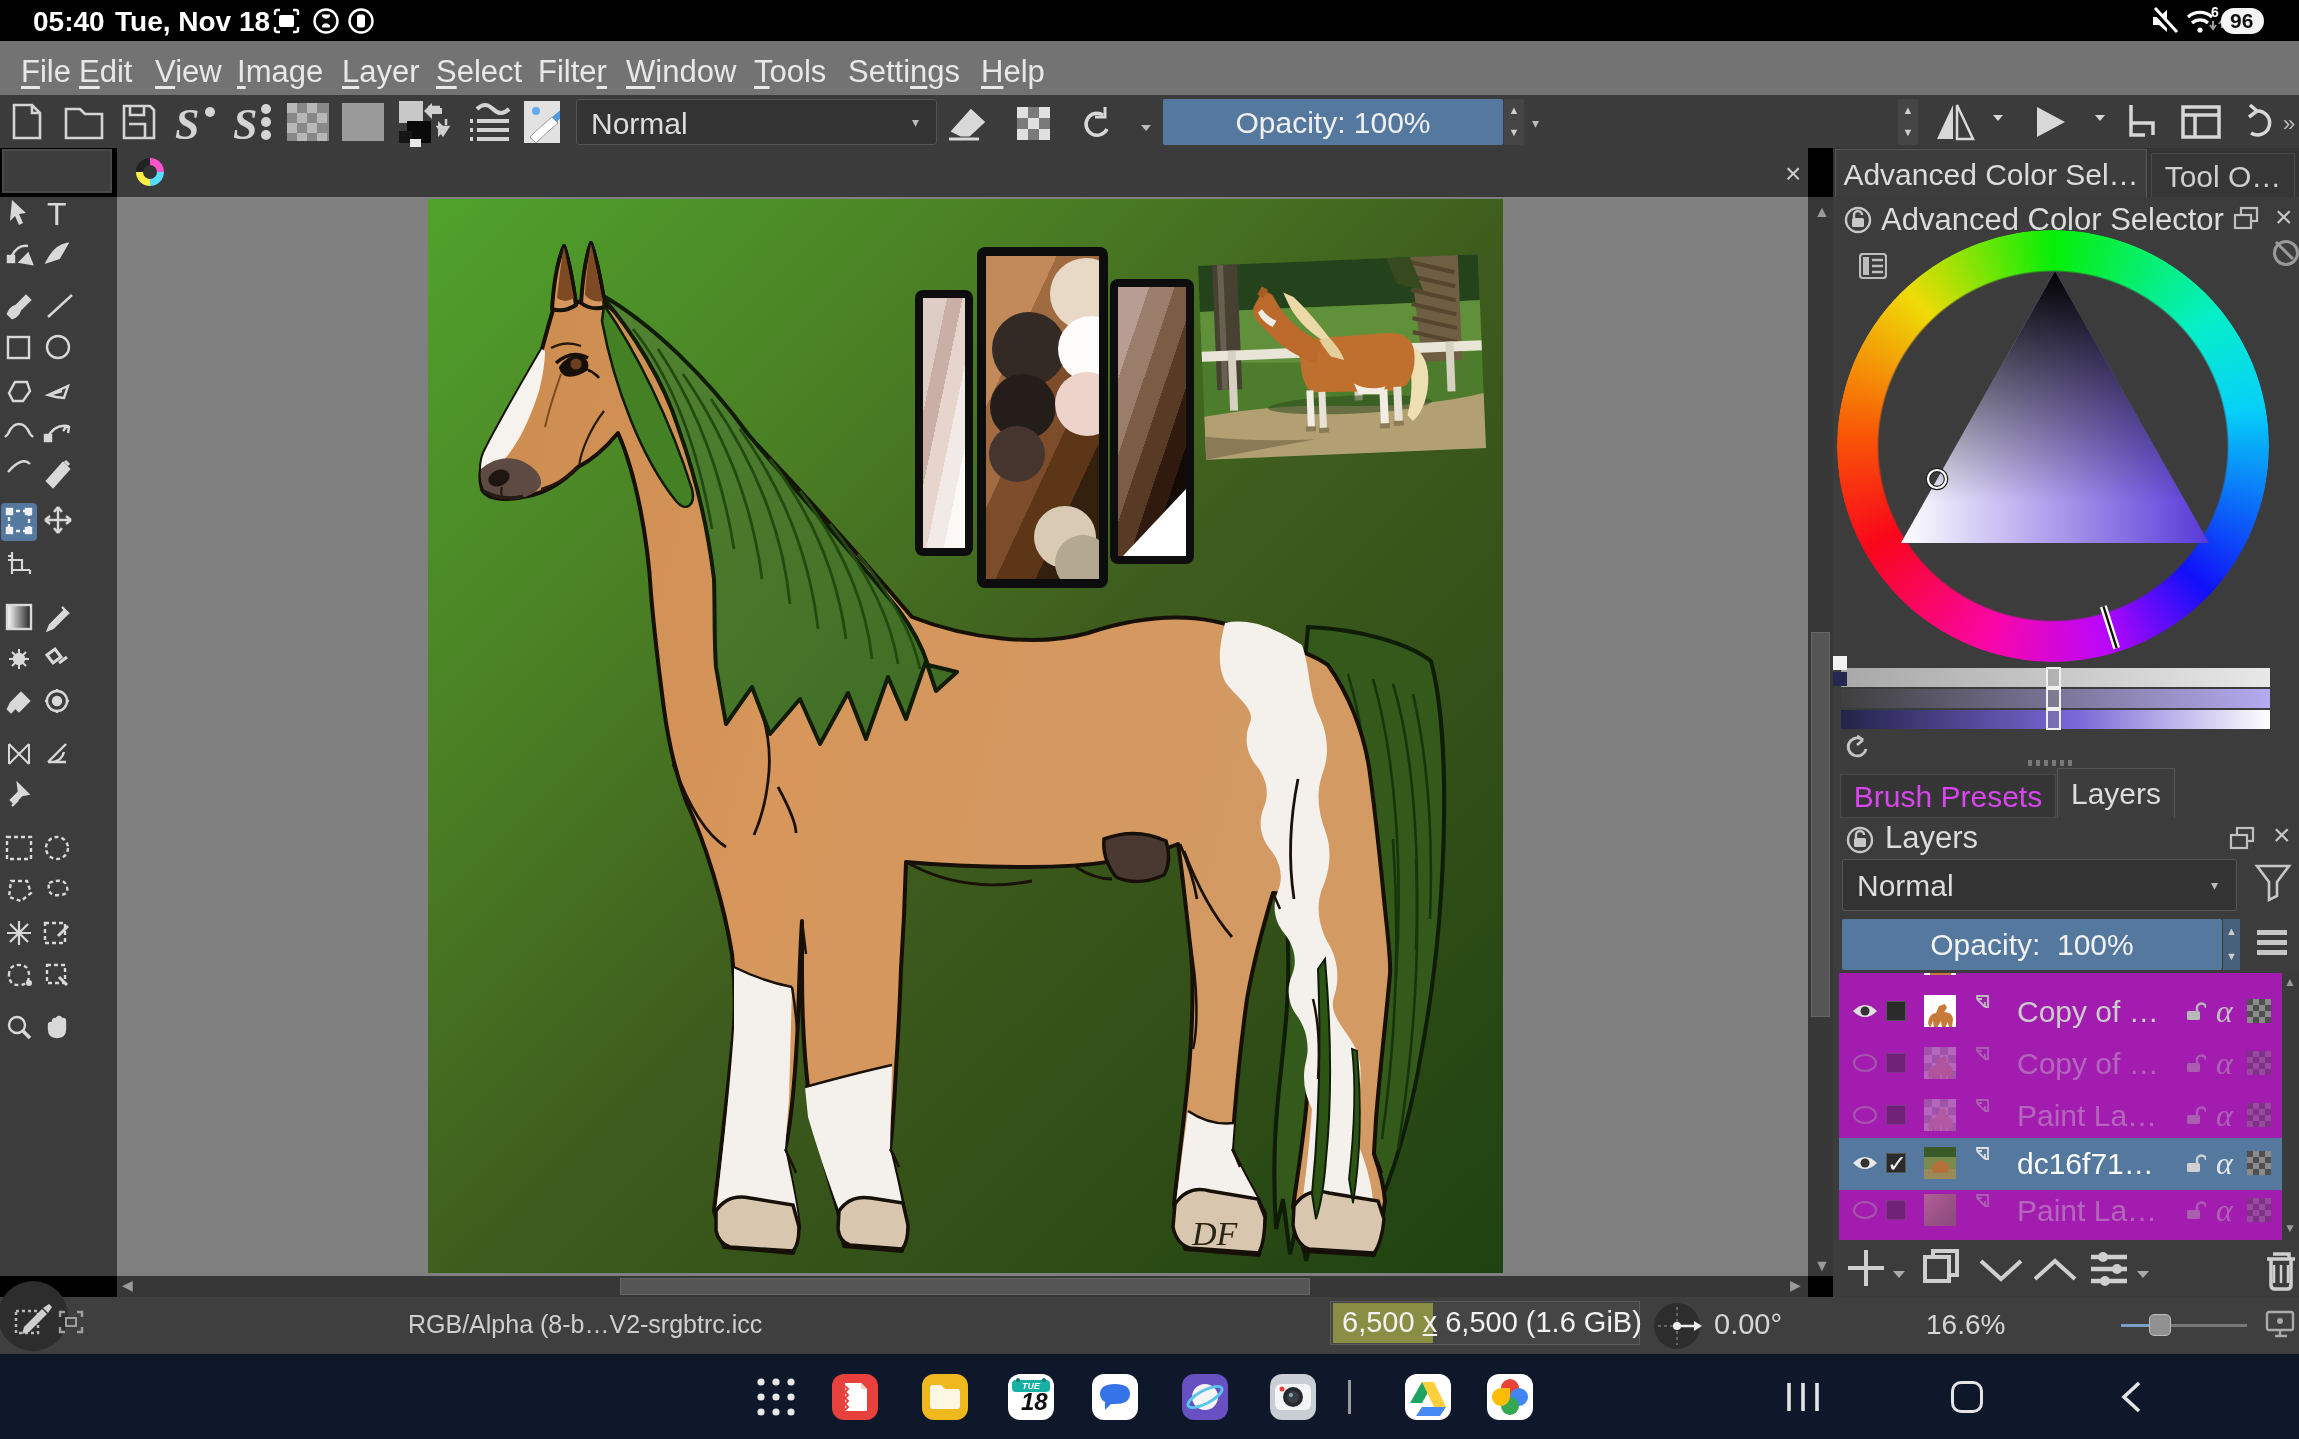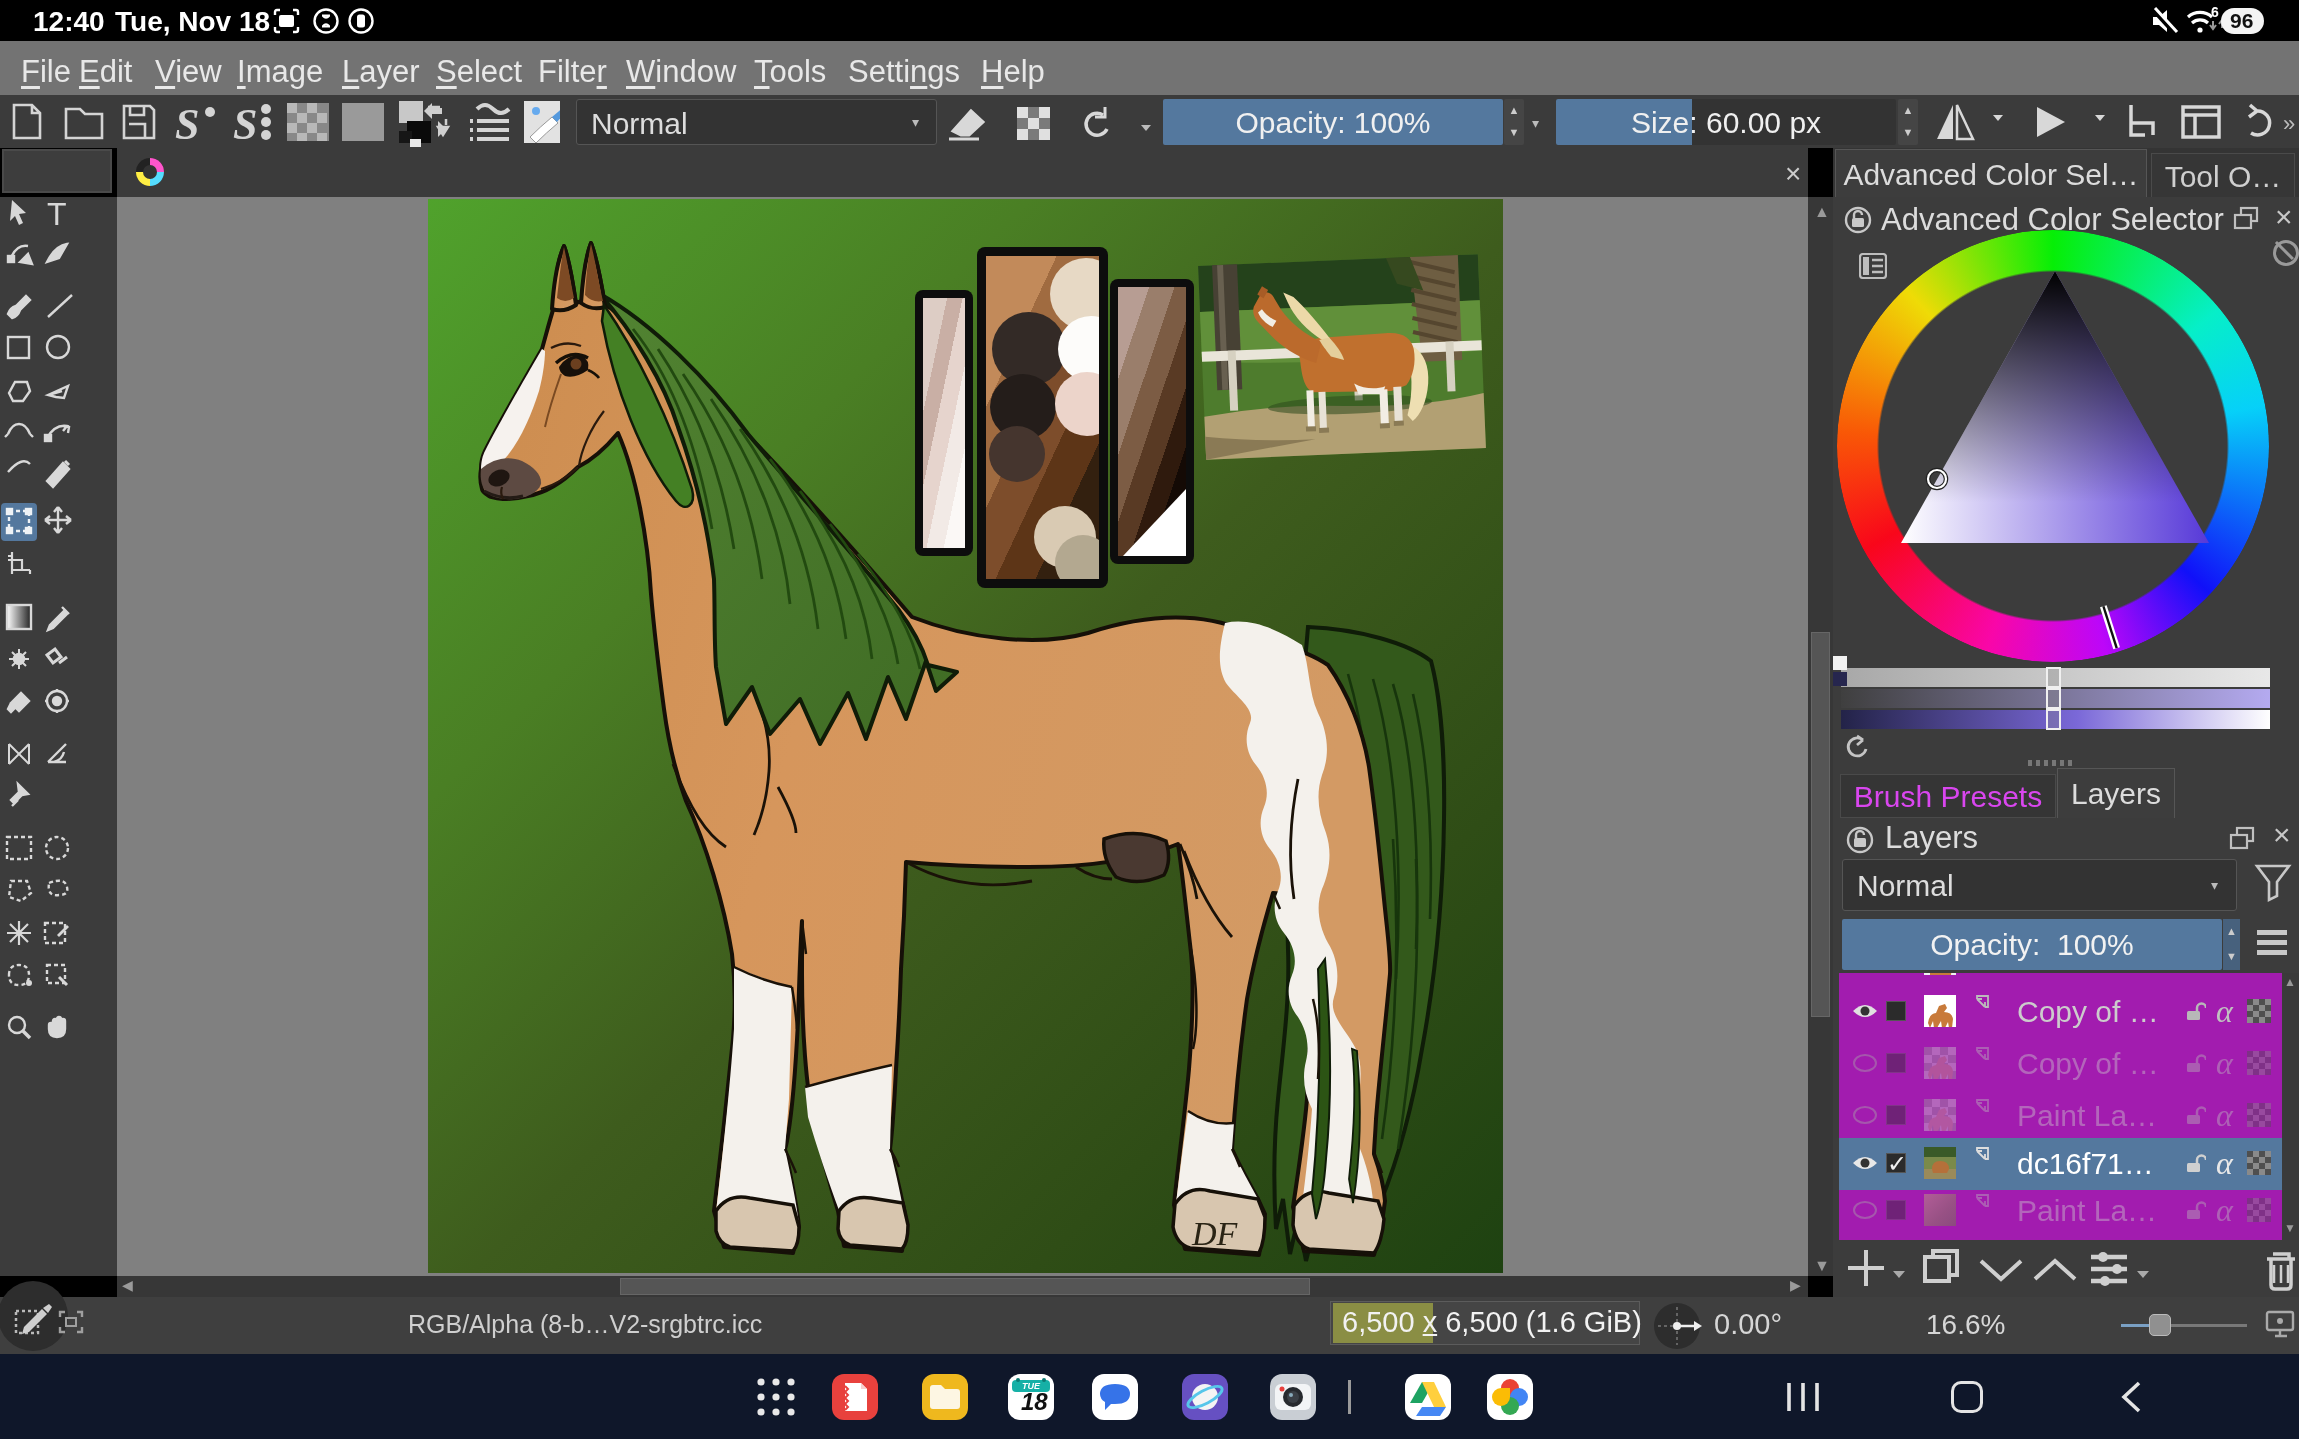--- a/index.html
+++ b/index.html
@@ -27,21 +27,21 @@
 .lthumb svg { width:32px; height:32px; display:block; }
 .lsq { position:absolute; left:136px; top:8px; width:16px; height:16px; }
 .ltext { position:absolute; left:178px; top:9px; font-size:30px; color:#cccccc; }
 .llock { position:absolute; left:345px; top:15px; width:22px; height:22px; }
 .lalpha { position:absolute; left:377px; top:7px; font-size:32px; color:#c0c0c0; font-style:italic; font-family:"Liberation Serif",serif; }
 .lchker { position:absolute; left:408px; top:13px; width:24px; height:24px; background:repeating-conic-gradient(#8a8a8a 0 25%,#4f4f4f 0 50%) 0 0/12px 12px; }
 </style></head>
 <body>
 
 <div class="abs" id="statusbar">
-  <div class="abs" style="left:33px;top:6px;font-size:28px;font-weight:bold;">12:40</div>
+  <div class="abs" style="left:33px;top:6px;font-size:28px;font-weight:bold;">05:40</div>
   <div class="abs" style="left:115px;top:6px;font-size:28px;font-weight:bold;">Tue, Nov 18</div>
   <svg class="abs" style="left:272px;top:7px" width="115" height="28" viewBox="0 0 115 28">
     <g fill="none" stroke="#fff" stroke-width="2.4">
       <path d="M3 8 V5 q0-2 2-2 h3 M21 3 h3 q2 0 2 2 v3 M26 20 v3 q0 2-2 2 h-3 M8 25 H5 q-2 0-2-2 v-3"></path>
       <rect x="7" y="8" width="15" height="12" rx="2" fill="#fff" stroke="none"></rect>
       <circle cx="54" cy="14" r="11.5"></circle>
       <path d="M50 8.5 h8 M50 19.5 h8 M51 9 q3 3.5 6 0 M51 19 q3-3.5 6 0" stroke-width="2"></path>
       <circle cx="89" cy="14" r="11.5"></circle>
       <rect x="85" y="7.5" width="8" height="13" rx="2.5" fill="#fff" stroke="none"></rect>
     </g>
@@ -142,24 +142,20 @@
         <path d="M160 4 v10 h-10" stroke-width="3" fill="none"></path>
       </g>
       <path d="M196 22 l5 6 5-6 z" fill="#bbb"></path>
     </g>
   </svg>
   <div class="abs" style="left:1163px;top:4px;width:340px;height:46px;background:#54789e;border-radius:2px;">
     <div class="abs" style="width:340px;text-align:center;top:7px;font-size:30px;color:#f0f0f0;">Opacity: 100%</div>
   </div>
   <div class="abs" style="left:1504px;top:4px;width:20px;height:46px;background:#454545;border-radius:2px;color:#ccc;font-size:11px;text-align:center;line-height:22px;">▲<br>▼</div>
   <div class="abs" style="left:1532px;top:20px;color:#bbb;font-size:14px;">▾</div>
-  <div class="abs" style="left:1556px;top:4px;width:340px;height:46px;background:#333333;border-radius:2px;overflow:hidden;">
-    <div class="abs" style="left:0;top:0;width:136px;height:46px;background:#54789e;"></div>
-    <div class="abs" style="width:340px;text-align:center;top:7px;font-size:30px;color:#f0f0f0;">Size: 60.00 px</div>
-  </div>
   <div class="abs" style="left:1898px;top:4px;width:20px;height:46px;background:#454545;border-radius:2px;color:#ccc;font-size:11px;text-align:center;line-height:22px;">▲<br>▼</div>
   <svg class="abs" style="left:1935px;top:6px" width="364" height="42" viewBox="0 0 364 42">
     <g fill="#d8d8d8">
       <path d="M18 4 V38 L2 38 Z"></path>
       <path d="M22 4 V38 L38 38 Z" fill="none" stroke="#d8d8d8" stroke-width="2.5"></path>
       <path d="M58 14 l5 6 5-6 z"></path>
       <path d="M102 6 V36 L130 21 Z"></path>
       <path d="M160 14 l5 6 5-6 z"></path>
       <g stroke="#d8d8d8" stroke-width="3.5" fill="none">
         <path d="M196 4 v30 h14 M196 22 h22 v12"></path>

